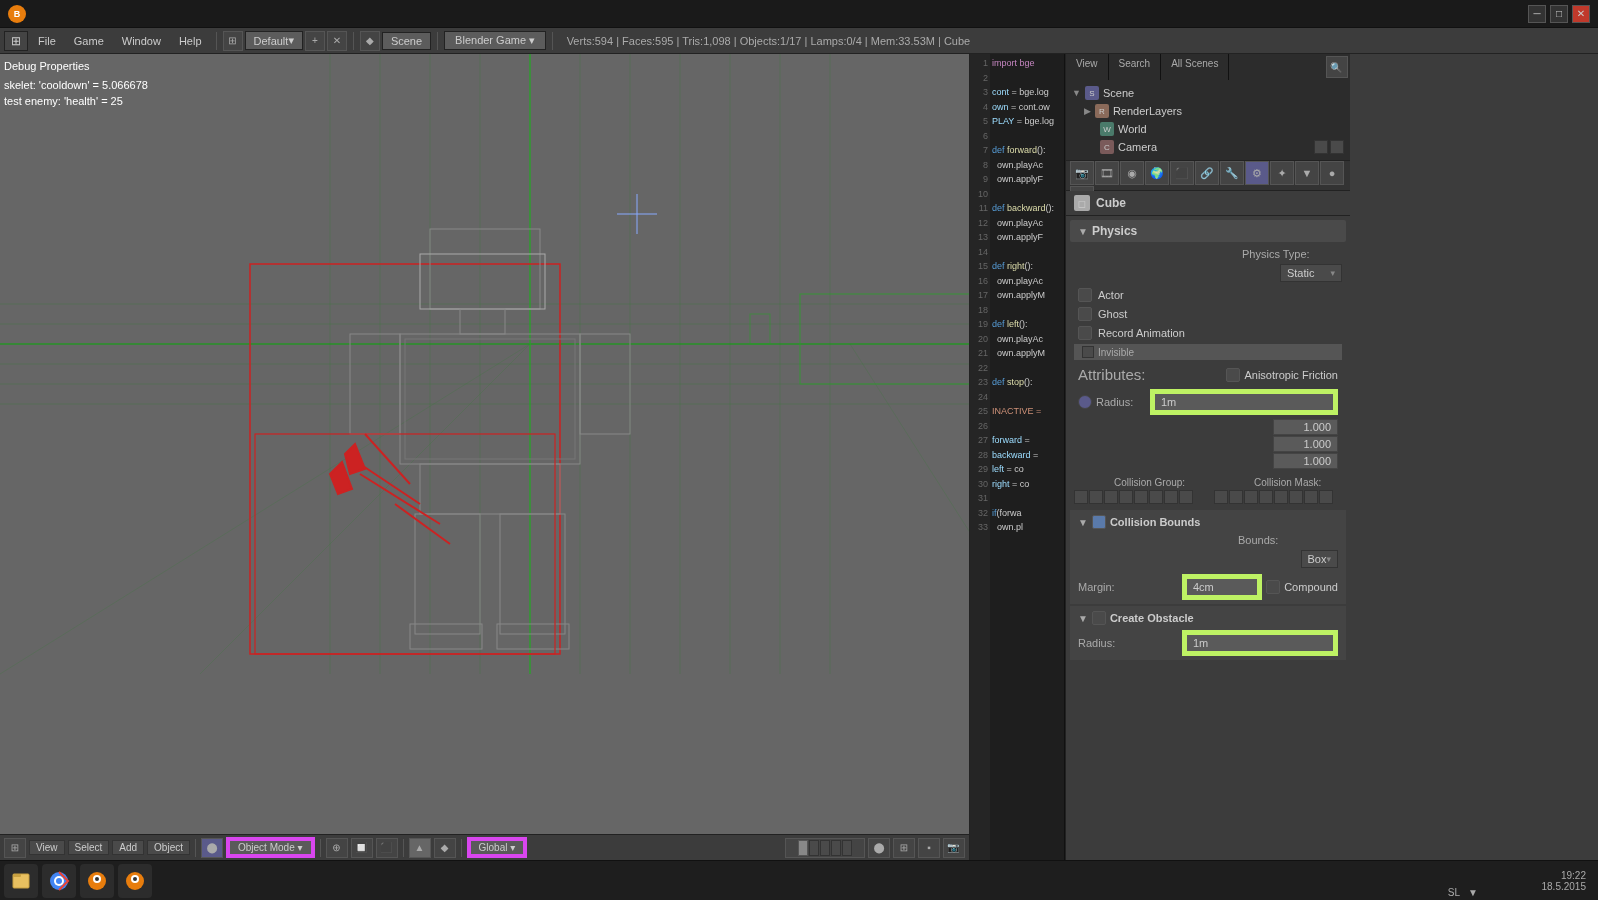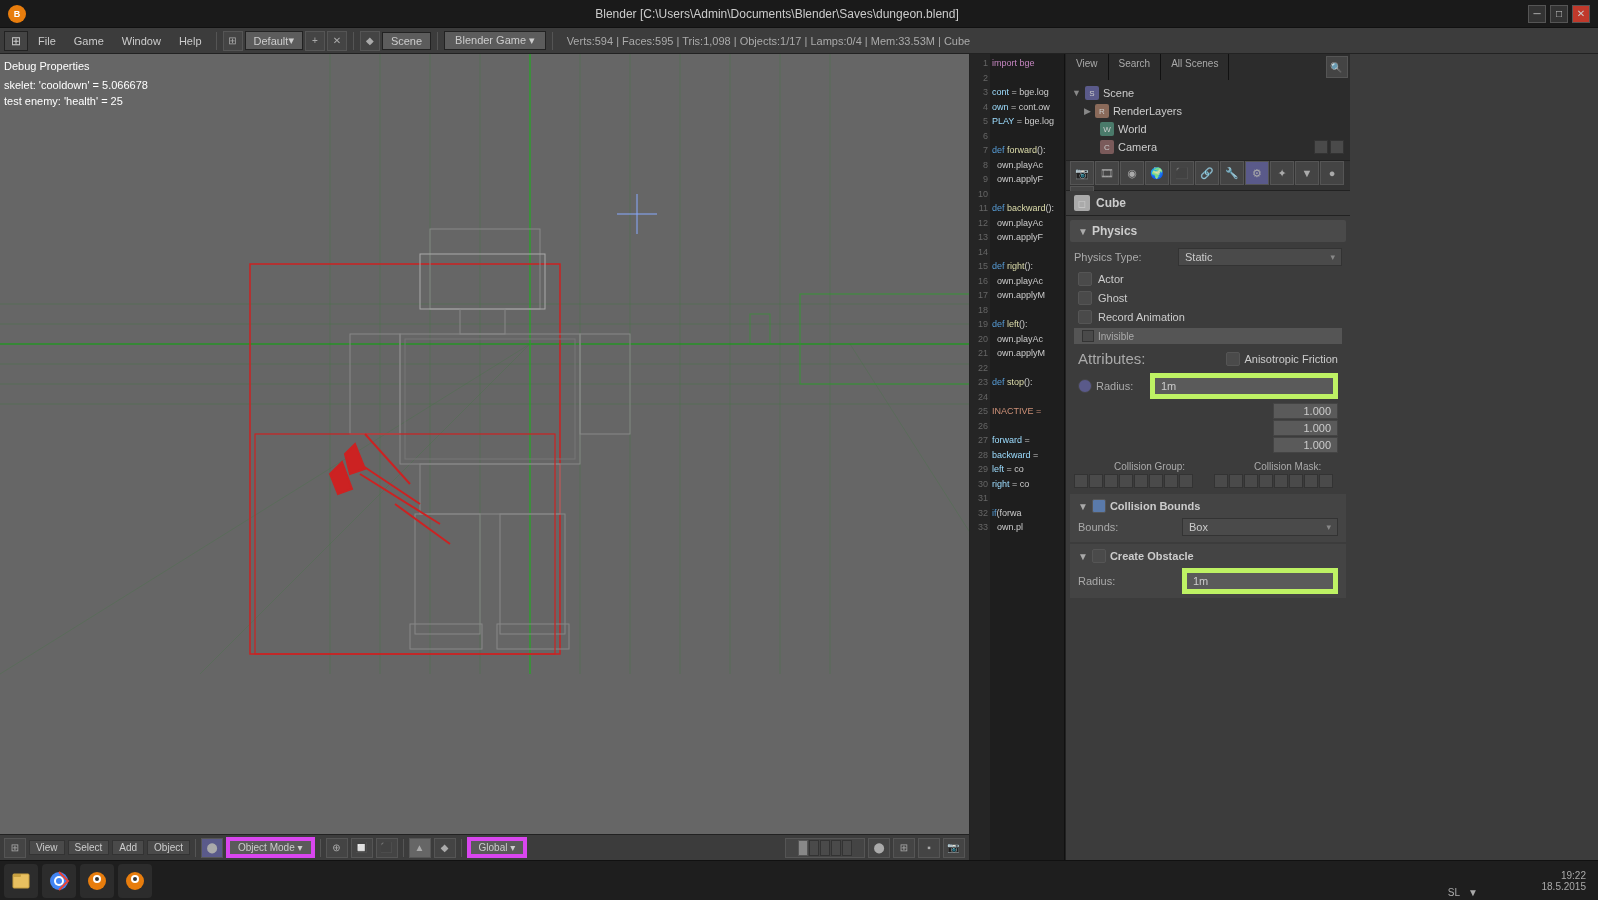--- a/index.html
+++ b/index.html
@@ -150,24 +150,25 @@
       gap: 4px;
       cursor: pointer;
       margin-bottom: 4px;
       border-radius: 2px;
     }
     .section-header .section-arrow { color: #aaa; font-size: 10px; }
     .section-header .section-title { color: #ccc; font-size: 12px; font-weight: bold; }
 
     .prop-row {
       display: flex;
-      align-items: center;
+      align-items: flex-end;
       padding: 2px 4px;
       gap: 4px;
       margin-bottom: 2px;
+      flex-direction: column;
     }
     .prop-label {
       color: #aaa;
       font-size: 11px;
       width: 100px;
       flex-shrink: 0;
     }
     .prop-value {
       flex: 1;
       background: #4a4a4a;
@@ -383,21 +384,20 @@
   </style>
 </head>
 <body>
 
 <div style="width:1598px; height:900px; position:relative; overflow:hidden; background:#3c3c3c;">
 
   <div id="titlebar" style="width:1598px;">
     <div class="icon-area">
       <div class="blender-icon">B</div>
     </div>
-    <div class="title">Blender [C:\Users\Admin\Documents\Blender\Saves\dungeon.blend]</div>
     <div class="win-controls">
       <div class="win-btn">─</div>
       <div class="win-btn">□</div>
       <div class="win-btn close">✕</div>
     </div>
   </div>
 
   <div id="menubar" style="width:1598px;">
     <div class="editor-type">
       <span style="font-size:12px;">⊞</span>
@@ -691,21 +691,21 @@
 
       <div id="physics-section" style="padding:4px;flex:1;overflow-y:auto;">
 
         <div class="section-header">
           <span class="section-arrow">▼</span>
           <span class="section-title">Physics</span>
         </div>
 
         <div class="prop-row">
           <span class="prop-label">Physics Type:</span>
-          <div class="prop-value" style="flex:1;">
+          <div class="prop-value" style="flex:1;gap:16px;">
             <span>Static</span>
             <span class="dropdown-arrow">▾</span>
           </div>
         </div>
 
         <div class="checkbox-row">
           <div class="cb-box"></div>
           <span class="cb-label">Actor</span>
         </div>
         <div class="checkbox-row">
@@ -783,20 +783,30 @@
           </div>
 
           <div class="prop-row">
             <span class="prop-label">Bounds:</span>
             <div class="prop-value" style="flex:1;">
               <span>Box</span>
               <span class="dropdown-arrow">▾</span>
             </div>
           </div>
 
+          <div class="margin-row">
+            <span class="prop-label">Margin:</span>
+            <div class="radius-field">
+              <span>4cm</span>
+            </div>
+            <div class="compound-cb">
+              <div class="cb-box"></div>
+              <span class="cb-label">Compound</span>
+            </div>
+          </div>
         </div>
 
         <div class="create-obstacle-section">
           <div style="display:flex;align-items:center;gap:4px;padding:3px 4px;cursor:pointer;">
             <span style="color:#aaa;font-size:10px;">▼</span>
             <div class="cb-box"></div>
             <span style="color:#ccc;font-size:11px;font-weight:bold;">Create Obstacle</span>
           </div>
           <div class="radius-row">
             <span class="prop-label">Radius:</span>

